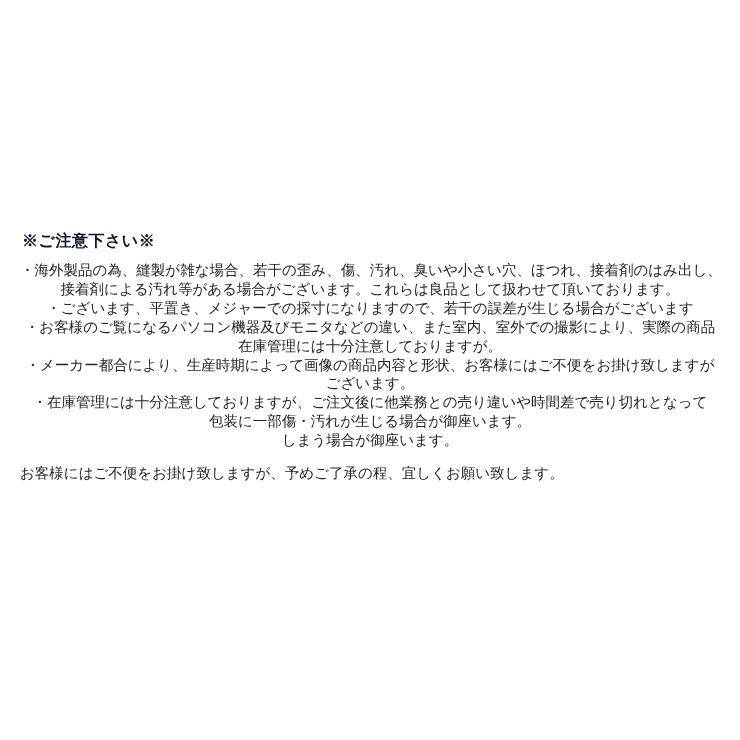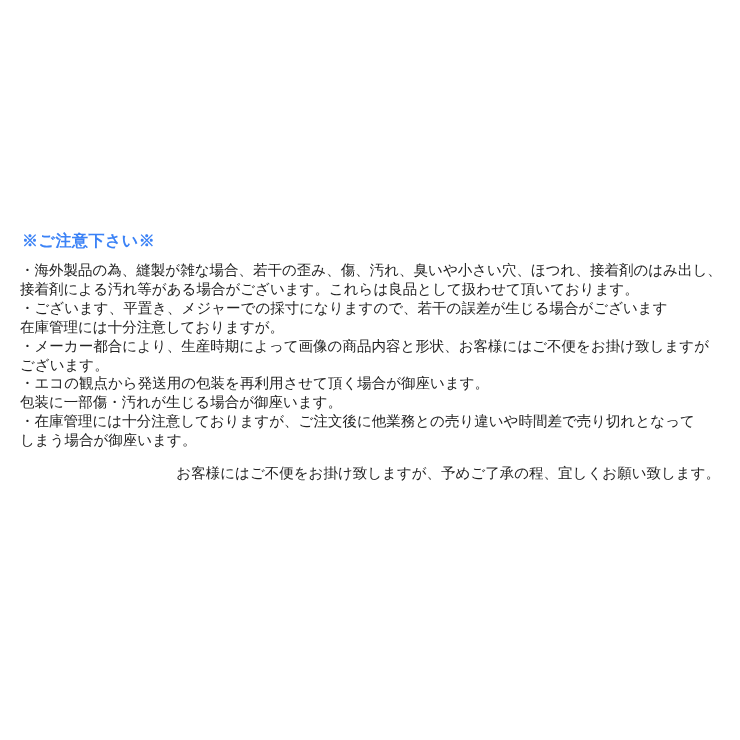--- a/index.html
+++ b/index.html
@@ -14,55 +14,55 @@
     position: relative;
     overflow: hidden;
   }
   .notice-panel {
     position: absolute;
     left: 20px;
     top: 231px;
     width: 700px;
   }
   .notice-title {
-    color: #3b82f6;
+    color: #0f172a;
     font-size: 16px;
     font-weight: bold;
     line-height: 20px;
     margin: 0 0 10px 2px;
     letter-spacing: 0.5px;
   }
   .notice-body {
     color: #222222;
     font-size: 14.5px;
     line-height: 18.9px;
+    text-align: center;
   }
   .notice-line {
     white-space: nowrap;
   }
   .notice-footer {
     color: #222222;
     font-size: 14.5px;
     line-height: 18.9px;
     margin-top: 14px;
     white-space: nowrap;
-    text-align: right;
   }
 </style>
 </head>
 <body>
 
 <div class="notice-panel">
   <div class="notice-title">※ご注意下さい※</div>
   <div class="notice-body">
       <div class="notice-line">・海外製品の為、縫製が雑な場合、若干の歪み、傷、汚れ、臭いや小さい穴、ほつれ、接着剤のはみ出し、</div>
       <div class="notice-line">接着剤による汚れ等がある場合がございます。これらは良品として扱わせて頂いております。</div>
       <div class="notice-line">・ございます、平置き、メジャーでの採寸になりますので、若干の誤差が生じる場合がございます</div>
+      <div class="notice-line">・お客様のご覧になるパソコン機器及びモニタなどの違い、また室内、室外での撮影により、実際の商品</div>
       <div class="notice-line">在庫管理には十分注意しておりますが。</div>
       <div class="notice-line">・メーカー都合により、生産時期によって画像の商品内容と形状、お客様にはご不便をお掛け致しますが</div>
       <div class="notice-line">ございます。</div>
-      <div class="notice-line">・エコの観点から発送用の包装を再利用させて頂く場合が御座います。</div>
+      <div class="notice-line">・在庫管理には十分注意しておりますが、ご注文後に他業務との売り違いや時間差で売り切れとなって</div>
       <div class="notice-line">包装に一部傷・汚れが生じる場合が御座います。</div>
-      <div class="notice-line">・在庫管理には十分注意しておりますが、ご注文後に他業務との売り違いや時間差で売り切れとなって</div>
       <div class="notice-line">しまう場合が御座います。</div>
     </div>
   <div class="notice-footer">お客様にはご不便をお掛け致しますが、予めご了承の程、宜しくお願い致します。</div>
 </div>
 
 </body></html>

